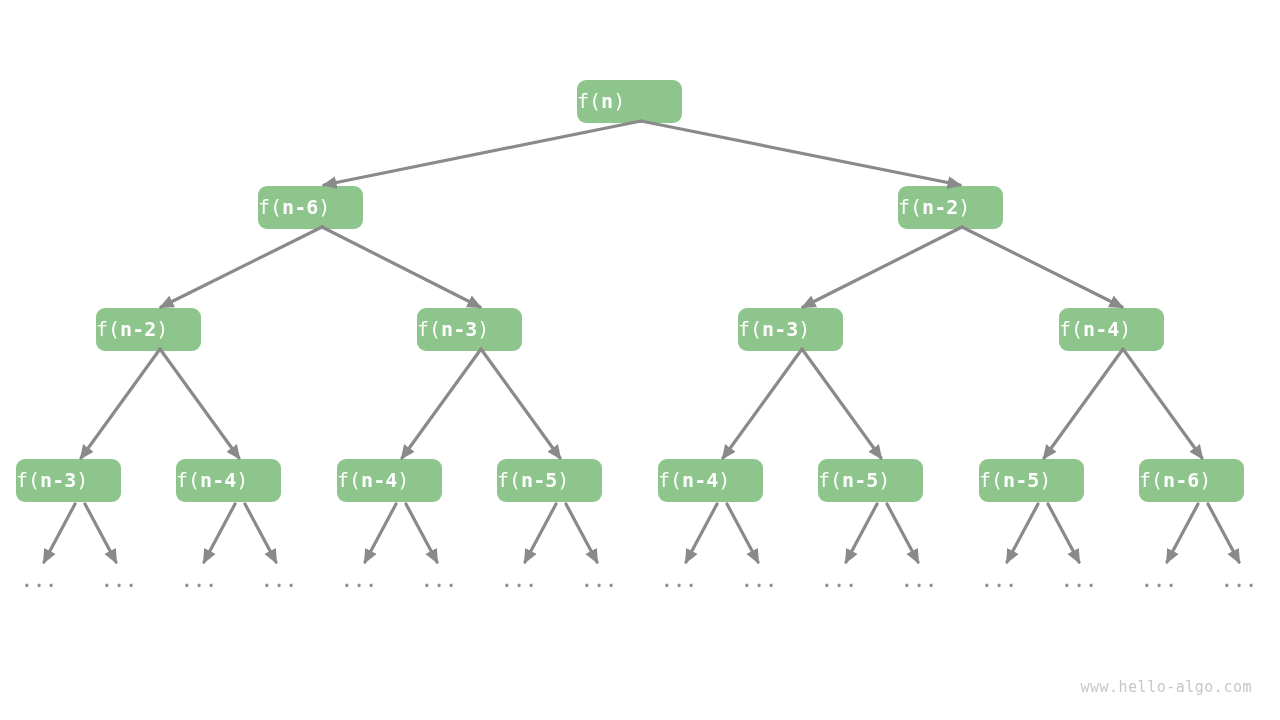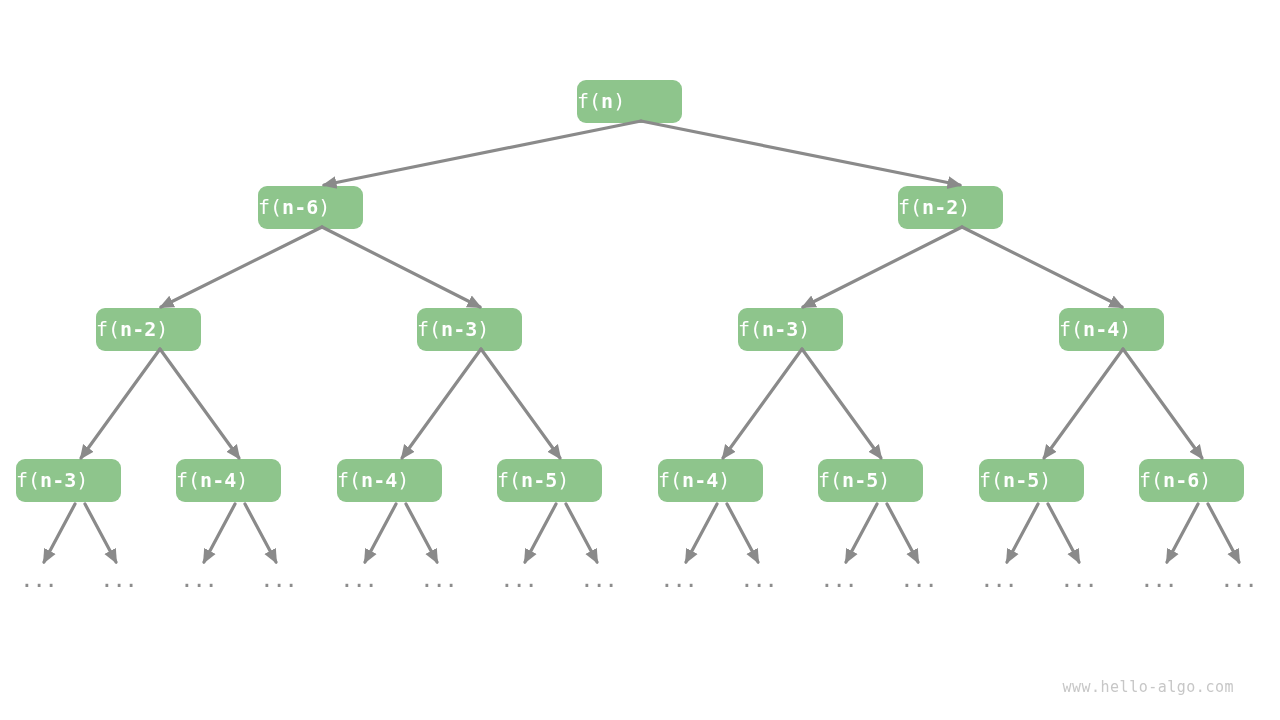--- a/index.html
+++ b/index.html
@@ -14,21 +14,21 @@
     white-space:nowrap;
   }
   .node .b{font-weight:700;}
   #edges{position:absolute;left:0;top:0;z-index:2;pointer-events:none;}
   .dots{
     position:absolute;width:48px;top:571px;text-align:center;
     color:#8d8d8d;font-size:17px;font-weight:700;letter-spacing:2px;
     z-index:1;
   }
   #watermark{
-    position:absolute;right:46px;bottom:24px;
+    position:absolute;right:28px;bottom:24px;
     color:#c7c7c7;font-size:15px;letter-spacing:0.5px;text-align:right;
   }
 </style>
 </head>
 <body>
 
 <div id="stage">
 
   <div class="node" style="left:577px;top:80px"><span>f(</span><span class="b">n</span><span>)</span></div>
 

